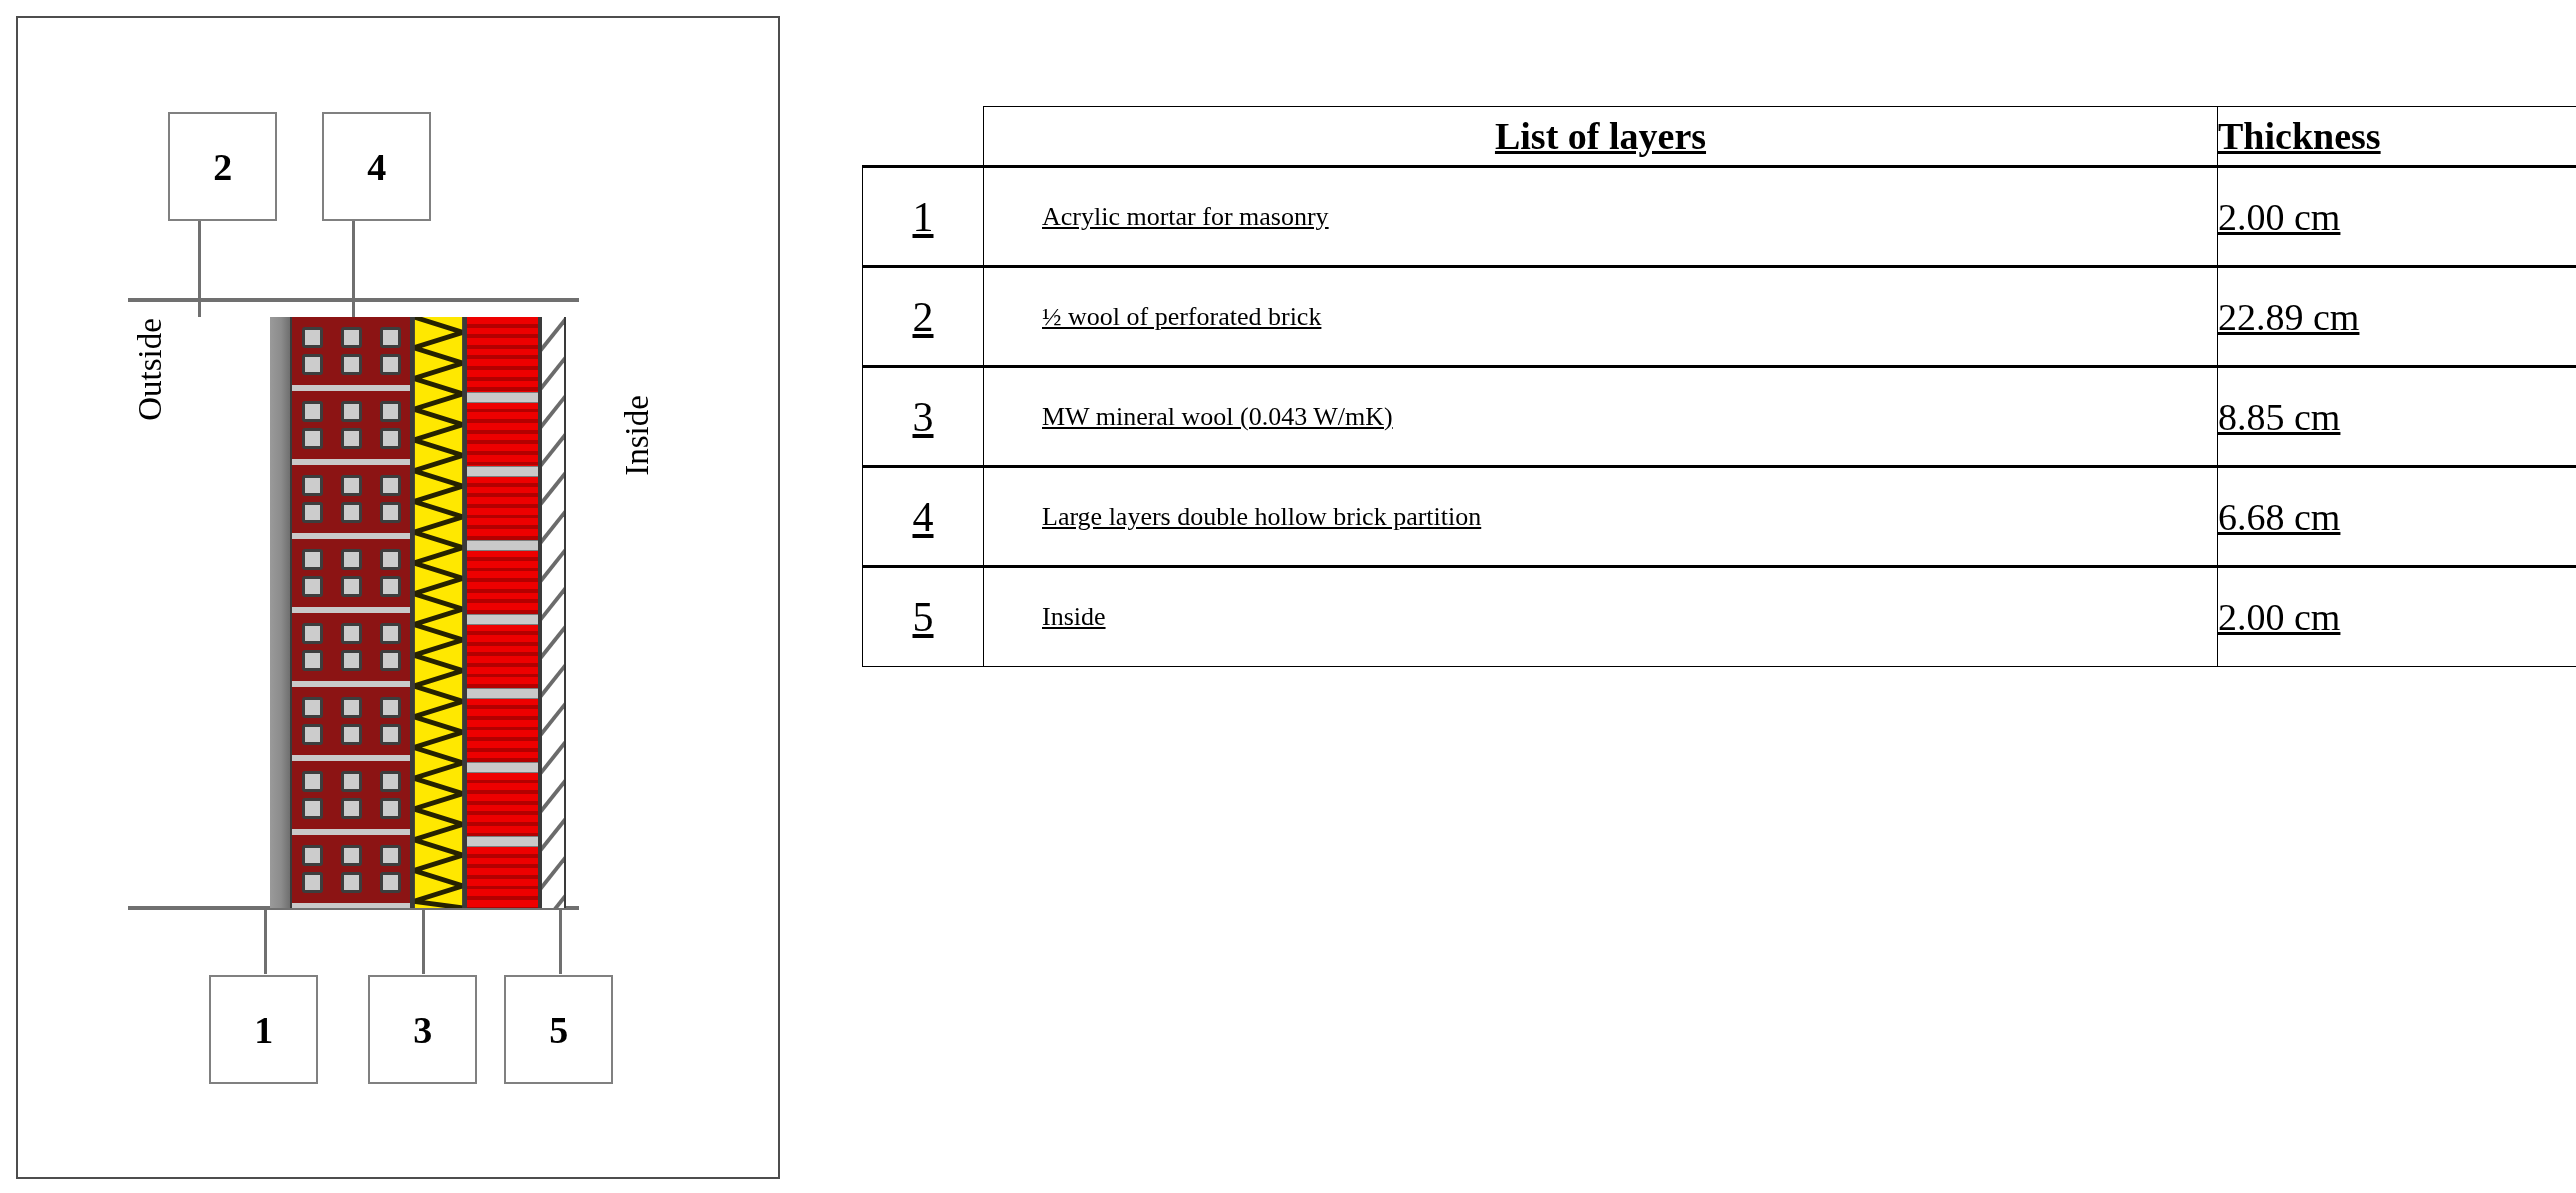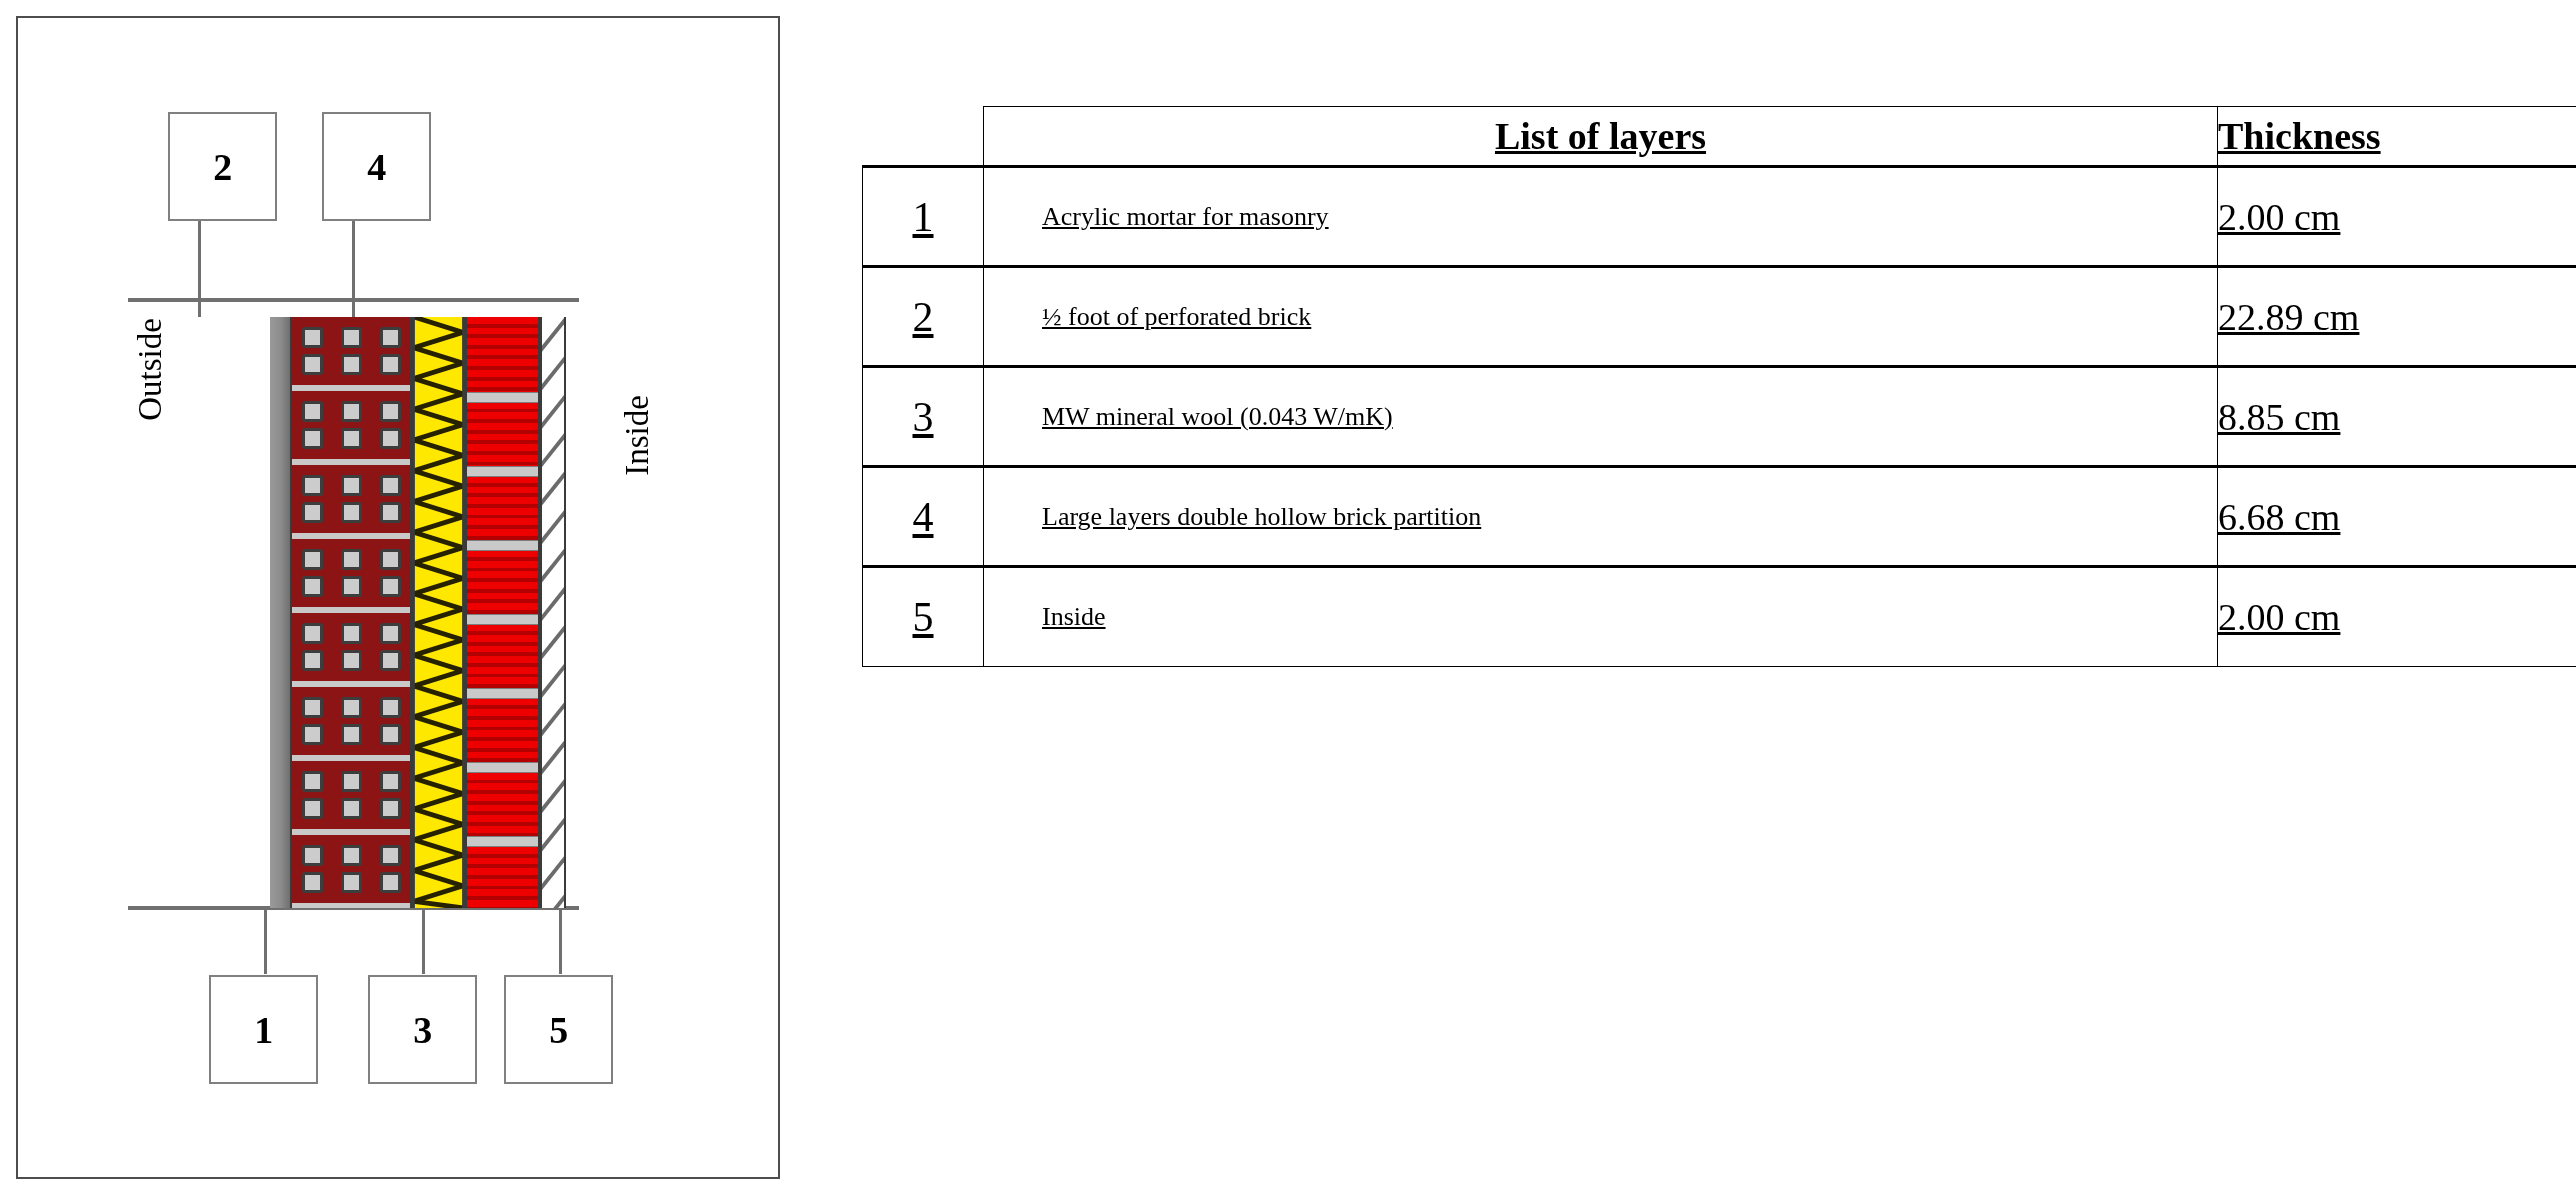--- a/index.html
+++ b/index.html
@@ -264,21 +264,21 @@
     </tr>
   </thead>
   <tbody>
     <tr class="row">
       <td class="c-num">1</td>
       <td class="c-desc">Acrylic mortar for masonry</td>
       <td class="c-thk">2.00 cm</td>
     </tr>
     <tr class="row">
       <td class="c-num">2</td>
-      <td class="c-desc desc-indent">½ foot of perforated brick</td>
+      <td class="c-desc desc-indent">½ wool of perforated brick</td>
       <td class="c-thk">22.89 cm</td>
     </tr>
     <tr class="row">
       <td class="c-num">3</td>
       <td class="c-desc">MW mineral wool (0.043 W/mK)</td>
       <td class="c-thk">8.85 cm</td>
     </tr>
     <tr class="row">
       <td class="c-num">4</td>
       <td class="c-desc">Large layers double hollow brick partition</td>

